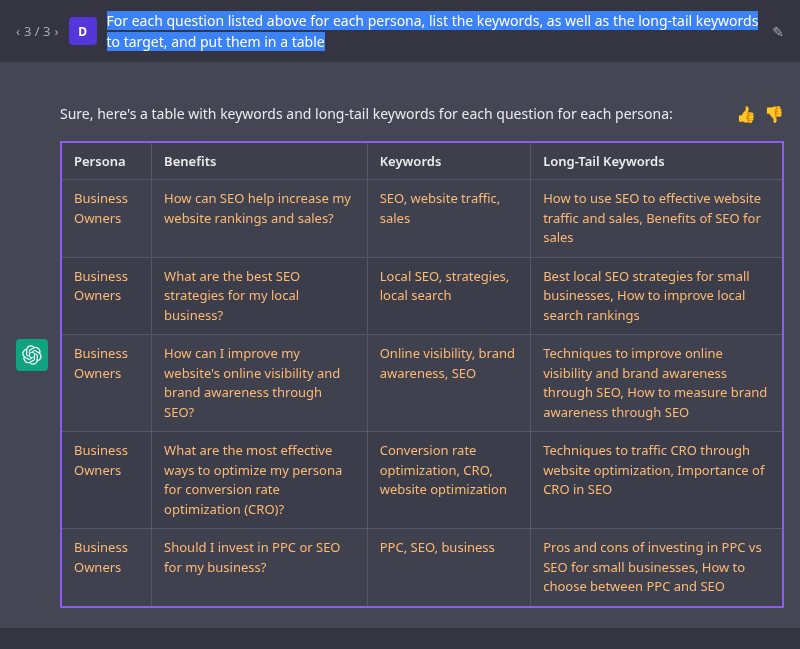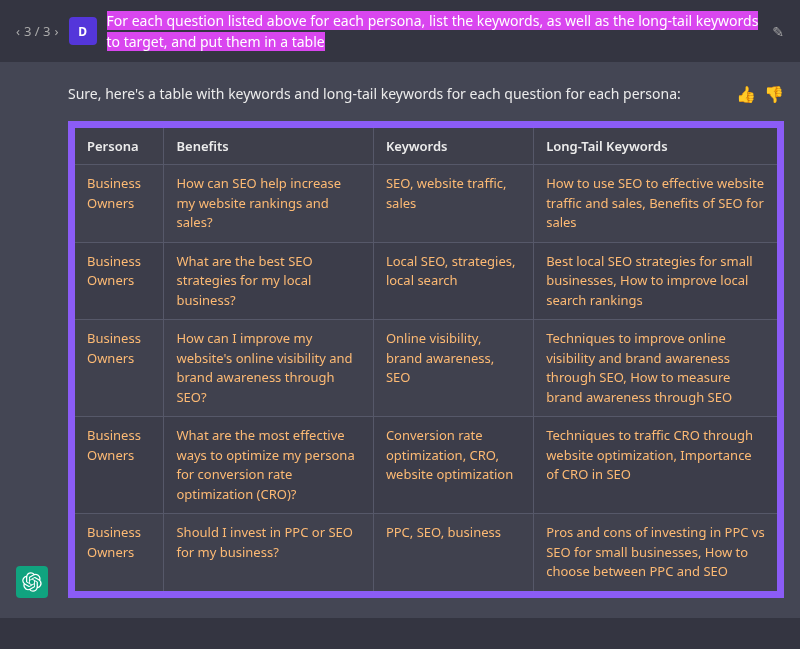--- a/index.html
+++ b/index.html
@@ -45,39 +45,40 @@
       color: #fff;
       flex-shrink: 0;
     }
     .user-message-text {
       flex: 1;
       color: #ececec;
       font-size: 14px;
       line-height: 1.5;
     }
     .user-message-text .highlighted {
-      background-color: #d946ef;
+      background-color: #3b82f6;
       color: #fff;
     }
     .edit-icon {
       color: #aaa;
       font-size: 14px;
       cursor: pointer;
       flex-shrink: 0;
     }
 
     
     .assistant-message {
       background-color: #444654;
       padding: 20px 16px 20px 16px;
     }
     .assistant-inner {
       display: flex;
-      gap: 20px;
-      align-items: flex-end;
+      gap: 12px;
+      align-items: center;
+      margin-top: 20px;
     }
     .assistant-avatar {
       width: 32px;
       height: 32px;
       background-color: #10a37f;
       border-radius: 4px;
       display: flex;
       align-items: center;
       justify-content: center;
       flex-shrink: 0;
@@ -112,21 +113,21 @@
       display: flex;
       align-items: flex-start;
       width: 100%;
     }
 
     
     .data-table {
       border-collapse: collapse;
       width: 100%;
       font-size: 13px;
-      border: 7px solid #8b5cf6;
+      border: 2px solid #8b5cf6;
     }
     .data-table th {
       background-color: #3e3f4b;
       color: #ececec;
       font-weight: 600;
       text-align: left;
       padding: 9px 12px;
       border: 1px solid #565869;
     }
     .data-table td {

